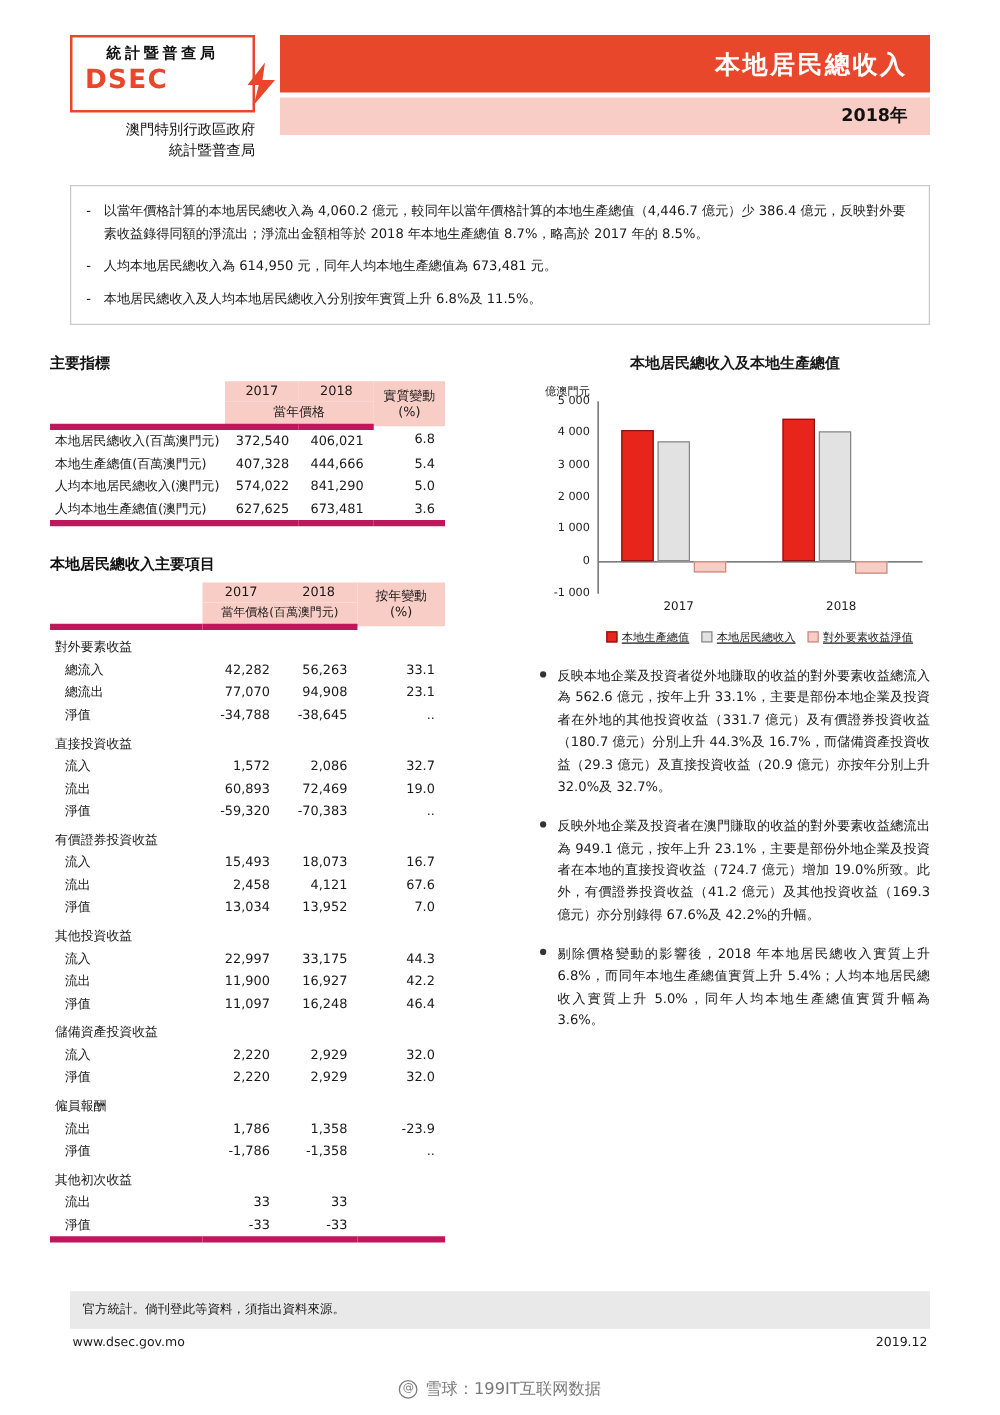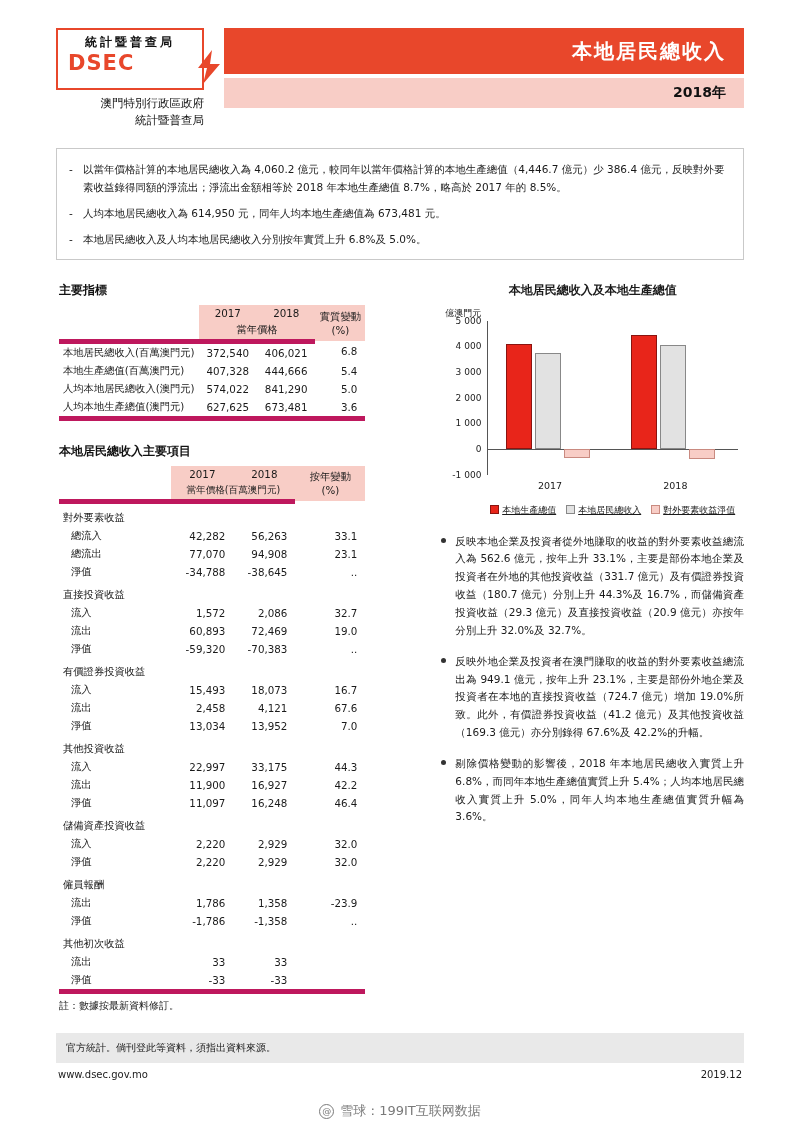--- a/index.html
+++ b/index.html
@@ -63,21 +63,21 @@
     padding: 12px 16px 10px 12px;
     font-size: 10.5px;
     line-height: 1.65;
   }
   .hl-item { display: flex; margin-bottom: 9px; }
   .hl-item:last-child { margin-bottom: 0; }
   .hl-dash { width: 14px; flex: none; color: #111; }
   .hl-text { flex: 1; }
 
   
-  .body-cols { display: flex; margin: 22px 56px 0 59px; gap: 44px; }
+  .body-cols { display: flex; margin: 22px 56px 0 40px; gap: 44px; }
   .col-left { width: 330px; }
   .col-right { width: 326px; margin-left: 32px; }
 
   .sec-title { font-size: 12px; font-weight: bold; margin-bottom: 6px; color:#111; }
 
   table.dt { border-collapse: collapse; width: 100%; font-size: 10.3px; }
   table.dt td, table.dt th { padding: 2px 4px; }
   .hdr-pink { background: #f8cdc6; text-align: center; font-weight: normal; }
   .num { text-align: right; padding-right: 8px !important; white-space: nowrap; }
   .rowlabel { white-space: nowrap; }
@@ -172,21 +172,21 @@
     <div class="hl-item">
       <div class="hl-dash">-</div>
       <div class="hl-text">以當年價格計算的本地居民總收入為 4,060.2 億元，較同年以當年價格計算的本地生產總值（4,446.7 億元）少 386.4 億元，反映對外要素收益錄得同額的淨流出；淨流出金額相等於 2018 年本地生產總值 8.7%，略高於 2017 年的 8.5%。</div>
     </div>
     <div class="hl-item">
       <div class="hl-dash">-</div>
       <div class="hl-text">人均本地居民總收入為 614,950 元，同年人均本地生產總值為 673,481 元。</div>
     </div>
     <div class="hl-item">
       <div class="hl-dash">-</div>
-      <div class="hl-text">本地居民總收入及人均本地居民總收入分別按年實質上升 6.8%及 5.0%。</div>
+      <div class="hl-text">本地居民總收入及人均本地居民總收入分別按年實質上升 6.8%及 11.5%。</div>
     </div>
   </div>
 
   <div class="body-cols">
 
     <div class="col-left">
 
       <div class="sec-title">主要指標</div>
       <table class="dt tbl1">
         <tbody>
@@ -399,21 +399,20 @@
             </tr>
         <tr>
               <td class="rowlabel ind1 botline">淨值</td>
               <td class="num botline">-33</td>
               <td class="num botline">-33</td>
               <td class="num botline"></td>
             </tr>
       </tbody>
         </table>
 
-      <div style="font-size:10px;margin-top:5px">註：數據按最新資料修訂。</div>
     </div>
 
     <div class="col-right">
       <div class="chart-title">本地居民總收入及本地生產總值</div>
 
       <div class="chart-wrap">
         <div class="chart-unit">億澳門元</div>
 
         <div class="axis-labels">
           <div style="top:0%">5 000</div>

